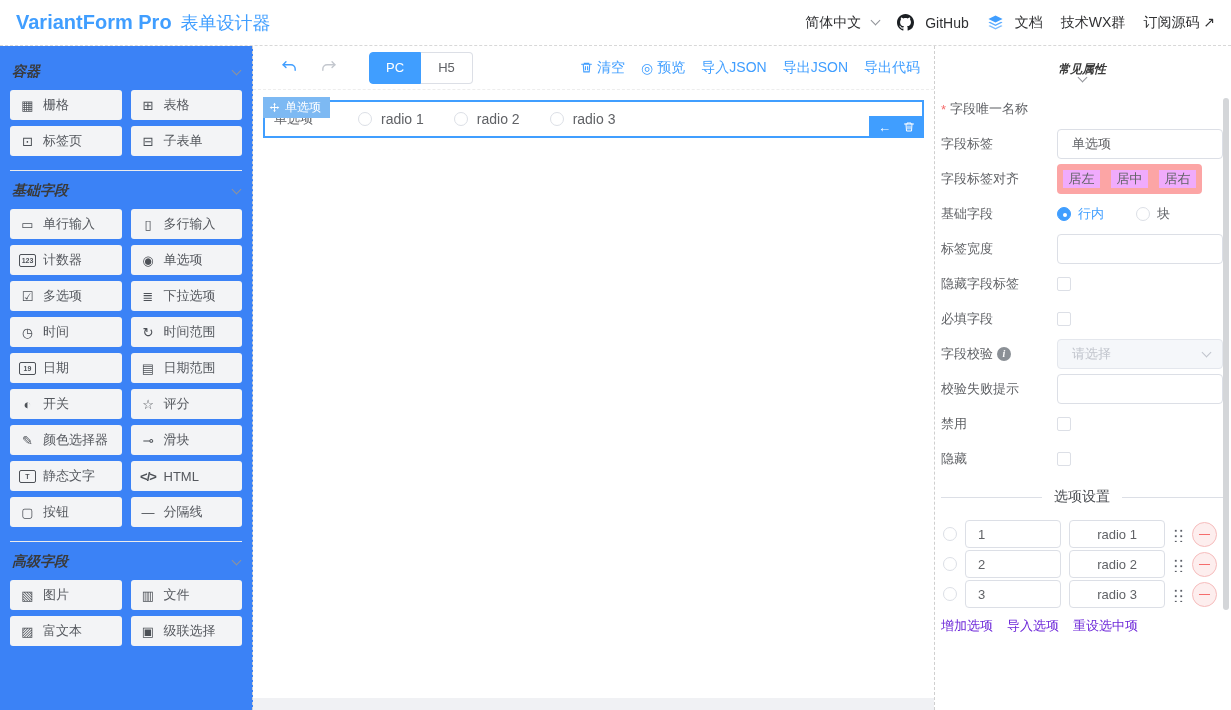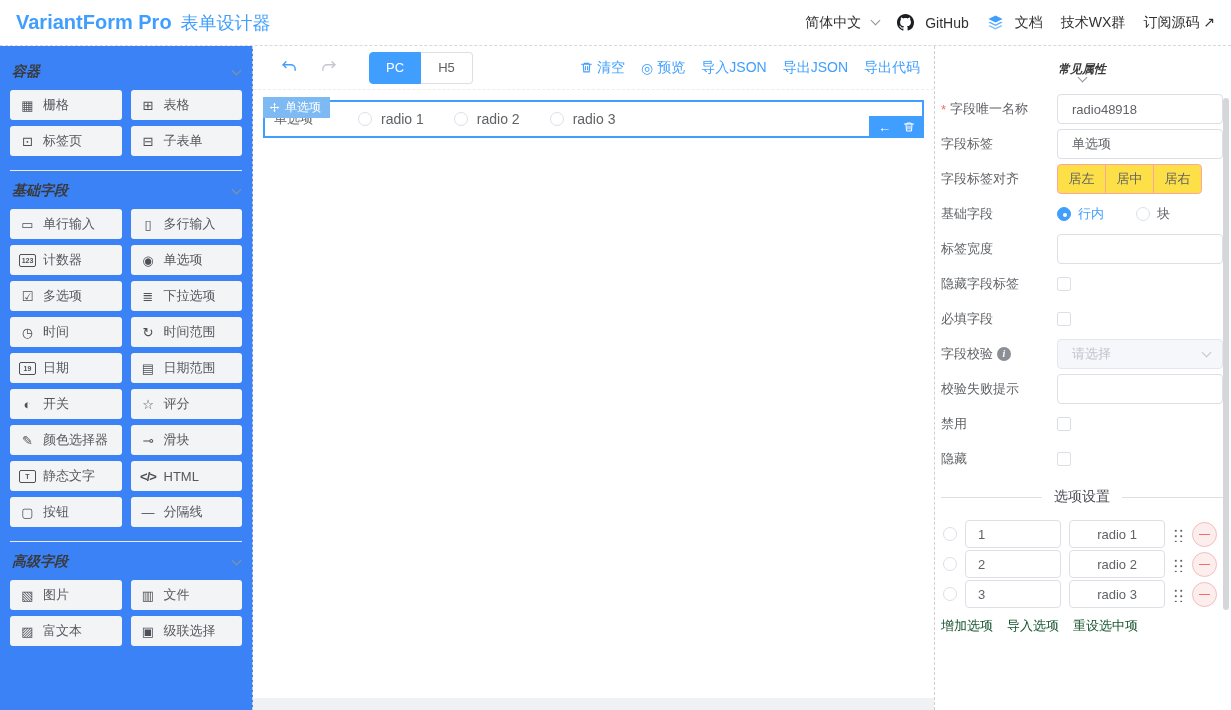--- a/index.html
+++ b/index.html
@@ -74,21 +74,21 @@
   .ibody { flex:1; overflow:hidden; padding:0 8px 0 6px; }
   .isec-hd { display:flex; align-items:center; justify-content:center; padding:15px 2px 13px;
              font-size:12px; font-weight:bold; font-style:italic; color:#3a3a3a; cursor:pointer;flex-direction:column; }
   .prow { display:flex; align-items:center; height:30px; margin-bottom:5px; }
   .plabel { flex:0 0 116px; font-size:13px; color:#606266; display:flex; align-items:center; gap:4px; }
   .req { color:#F56C6C; }
   .pctrl { flex:1; display:flex; align-items:center; min-width:0; }
   .inp { width:100%; height:30px; border:1px solid #dcdfe6; border-radius:4px; padding:0 14px;
          font-size:13px; color:#606266; outline:none; font-family:inherit; background:#fff; }
   .btn-group { display:flex; }
-  .bg-btn { width:49px; height:30px; border:1px solid #fca5a5; background:#fde047; color:#606266;
+  .bg-btn { width:49px; height:30px; border:6px solid #fca5a5; background:#f0abfc; color:#606266;
             font-size:13px; cursor:pointer; margin-left:-1px; }
   .bg-btn.first { border-radius:4px 0 0 4px; margin-left:0; }
   .bg-btn.last { border-radius:0 4px 4px 0; }
   .select { position:relative; width:100%; height:30px; border:1px solid #dcdfe6; border-radius:4px;
             display:flex; align-items:center; padding:0 14px; font-size:13px; color:#606266; cursor:pointer; background:#fff; }
   .select .chev { position:absolute; right:12px; border-color:#c0c4cc; }
   .select.disabled { background:#f5f7fa; border-color:#e4e7ed; color:#c0c4cc; cursor:not-allowed; }
   .radio-opt { display:flex; align-items:center; gap:7px; font-size:13px; color:#606266; cursor:pointer; }
   .radio-opt + .radio-opt { margin-left:32px; }
   .radio-opt.selected { color:#409EFF; }
@@ -108,21 +108,21 @@
           font-size:13px; color:#606266; outline:none; font-family:inherit; }
   .olab { width:96px; height:28px; border:1px solid #dcdfe6; border-radius:4px; text-align:center;
           font-size:13px; color:#606266; outline:none; font-family:inherit; }
   .dots { width:11px; height:15px; flex:0 0 11px; cursor:grab;
           background-image:radial-gradient(#5a5e66 1.3px, transparent 1.4px);
           background-size:5.5px 5.5px; background-position:0 1px; }
   .ominus { width:25px; height:25px; flex:0 0 25px; border-radius:50%; background:#fdeeee; border:1px solid #f6bcbc;
             color:#f56c6c; cursor:pointer; position:relative; }
   .ominus::after { content:""; position:absolute; left:6px; top:11px; width:11px; height:1.6px; background:#f56c6c; }
   .olinks { display:flex; gap:14px; margin-top:8px; font-size:13px; }
-  .olink { color:#14532d; cursor:pointer; background:none; border:none; font-size:13px; }
+  .olink { color:#6d28d9; cursor:pointer; background:none; border:none; font-size:13px; }
 
   .iscrollbar { position:absolute; right:2px; top:52px; width:6px; height:512px; border-radius:3px; background:#d4d6d9; }
 </style>
 </head>
 <body>
 
 <div class="app">
 
   <div class="header">
     <div class="brand-wrap">
@@ -380,23 +380,20 @@
         <div class="isec-hd">
           <span>常见属性</span>
           <span class="chev"></span>
         </div>
 
         <div class="prow">
           <div class="plabel">
               <span class="req">*</span>
               <span>字段唯一名称</span>
             </div>
-          <div class="pctrl">
-              <input class="inp" value="radio48918" style="">
-            </div>
         </div>
 
         <div class="prow">
           <div class="plabel">字段标签</div>
           <div class="pctrl">
               <input class="inp" value="单选项" style="">
             </div>
         </div>
 
         <div class="prow">

